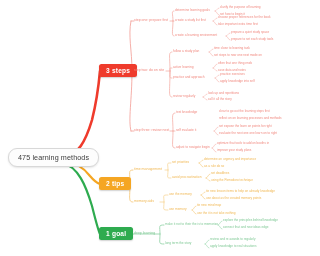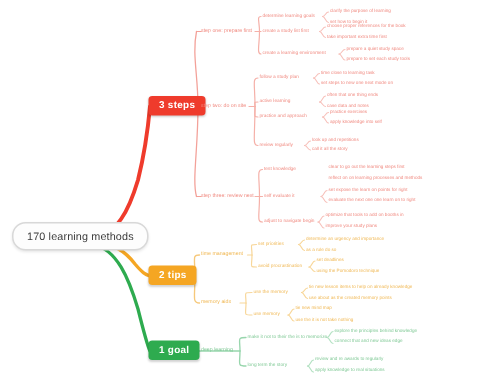--- a/index.html
+++ b/index.html
@@ -153,21 +153,21 @@
       <path d="M160,234 C160,243 158,244 164,244"></path>
     </g>
     <g stroke="#b4e2c3" fill="none" stroke-width="0.8" stroke-linecap="round">
       <path d="M218,225 C220,225 220,221 222,221"></path>
       <path d="M218,225 C220,225 220,229 222,229"></path>
       <path d="M205,244 C207,244 207,240 209,240"></path>
       <path d="M205,244 C207,244 207,248 209,248"></path>
     </g>
   </svg>
 
-  <div class="node root">170 learning methods</div>
+  <div class="node root">475 learning methods</div>
 
   <div class="node chip red" style="left:99px;top:64px;">3 steps</div>
   <div class="node chip orange" style="left:99px;top:177px;">2 tips</div>
   <div class="node chip green" style="left:99px;top:227px;">1 goal</div>
 
   <div class="node t2 red-t" style="left:134px;top:18.5px;">step one: prepare first</div>
   <div class="node t2 red-t" style="left:134px;top:68.5px;">step two: do on site</div>
   <div class="node t2 red-t" style="left:134px;top:128.5px;">step three: review next</div>
 
   <div class="node t3 red-t" style="left:175px;top:8.8px;">determine learning goals</div>

